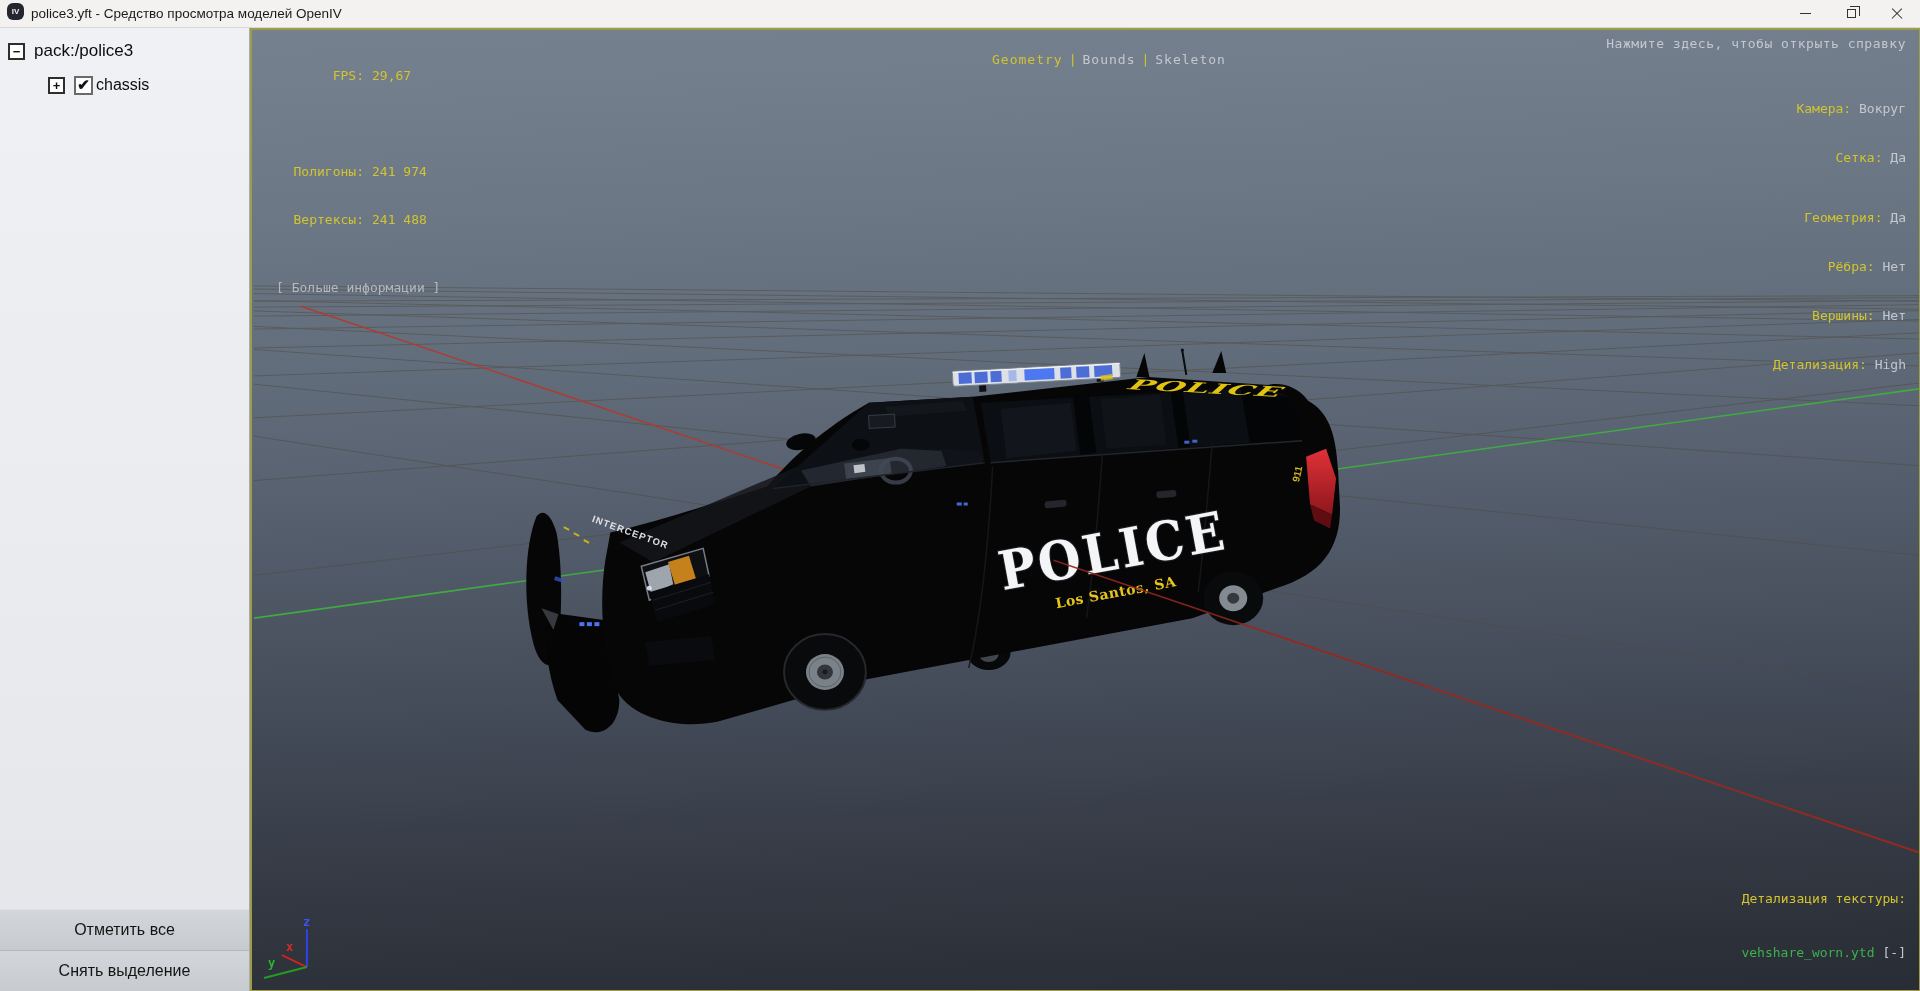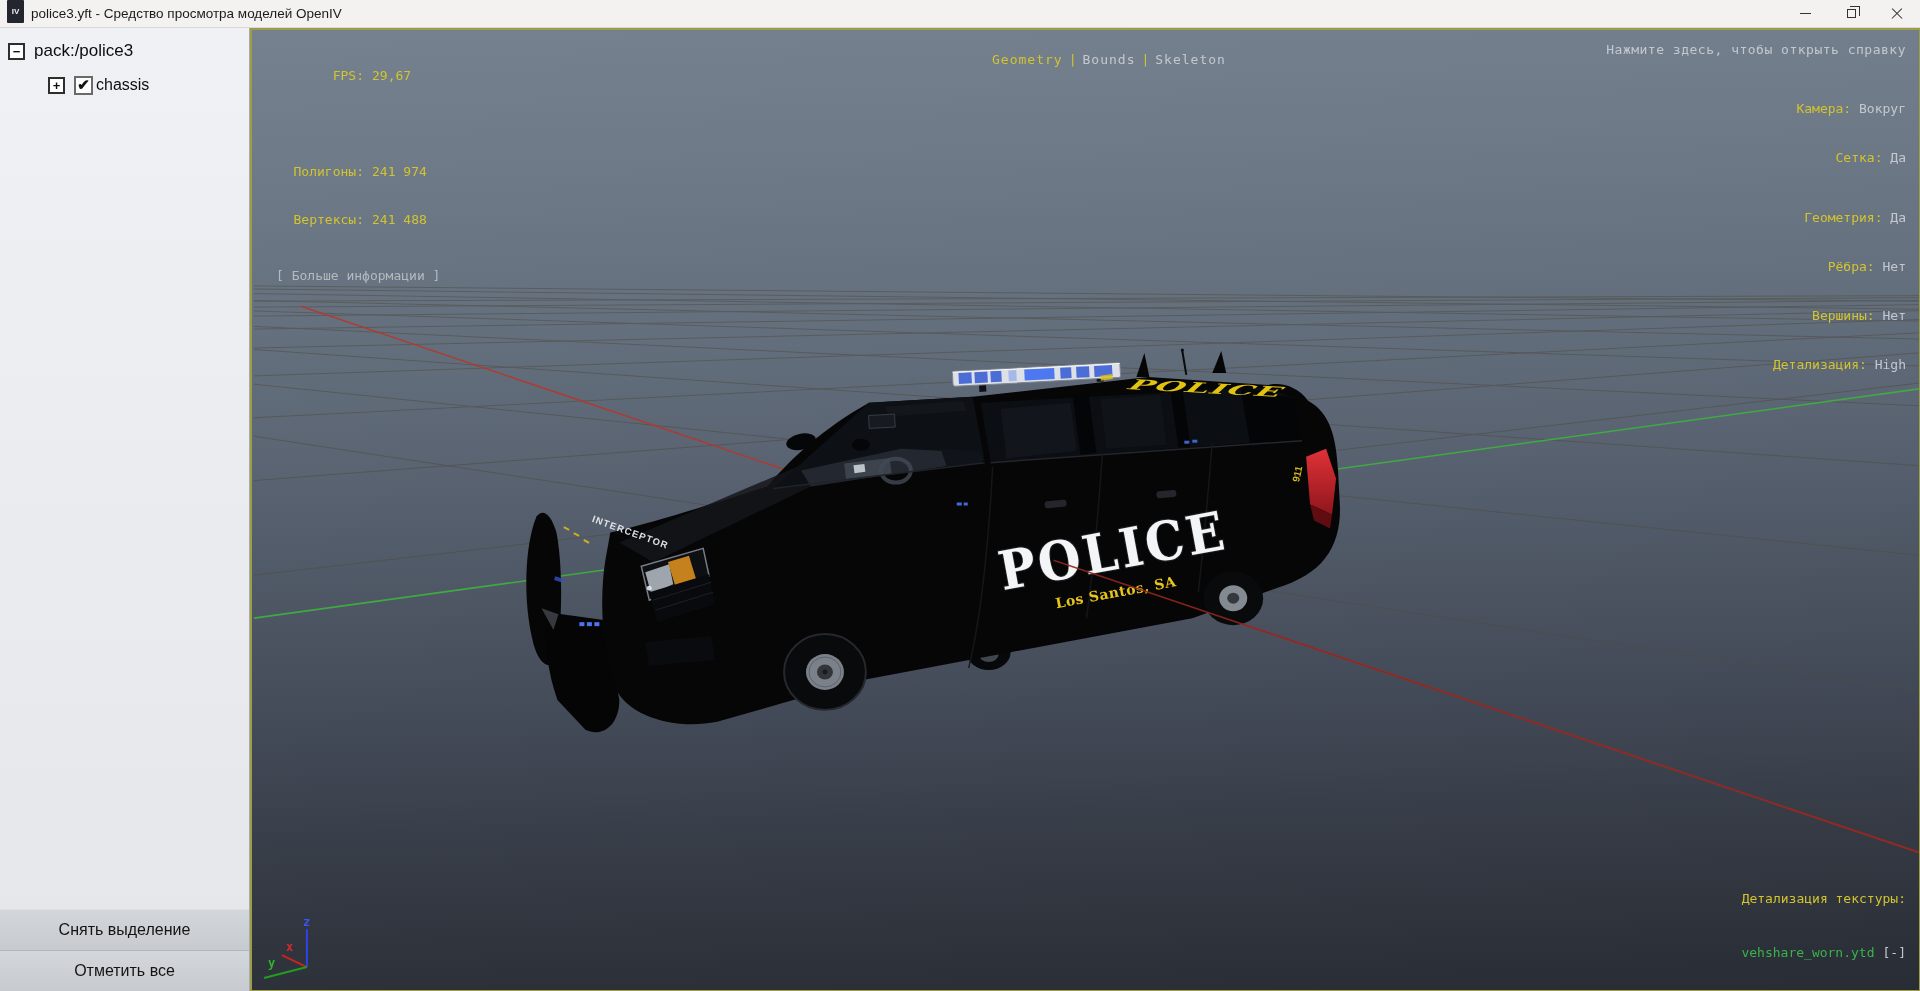--- a/index.html
+++ b/index.html
@@ -2,21 +2,21 @@
 <html><head>
 <meta charset="utf-8">
 <style>
   * { margin:0; padding:0; box-sizing:border-box; }
   html,body { width:1920px; height:991px; overflow:hidden; background:#000; }
   .app { position:relative; width:1920px; height:991px; font-family:"Liberation Sans", sans-serif; }
 
   
   .titlebar { position:absolute; left:0; top:0; width:1920px; height:28px; background:#f3f2f1;
               display:flex; align-items:center; border-bottom:1px solid #d8d8d8; }
-  .app-icon { width:17px; height:23px; margin:0 7px 4px 7px; background:#23262e; border-radius:1px;
+  .app-icon { width:17px; height:17px; margin:0 7px 4px 7px; background:#23262e; border-radius:6px;
               color:#f0f0f0; font-size:8px; font-weight:bold; display:flex; align-items:center; justify-content:center; }
   .title-text { font-size:13.5px; color:#1b1b1b; }
   .tb-spacer { flex:1; }
   .tb-btn { width:46px; height:28px; display:flex; align-items:center; justify-content:center; }
   .glyph-min { width:11px; height:1px; background:#333; display:block; }
   .glyph-restore { position:relative; width:9px; height:9px; border:1px solid #333; display:block; background:transparent; }
   .glyph-restore:before { content:""; position:absolute; left:2px; top:-4px; width:9px; height:9px; border:1px solid #333;
                           border-left-width:0; border-bottom-width:0; }
   .glyph-close { position:relative; width:12px; height:12px; display:block; }
   .glyph-close:before, .glyph-close:after { content:""; position:absolute; left:-1px; top:5px; width:14px; height:1.4px; background:#333; }
@@ -48,28 +48,28 @@
   .scene { position:absolute; left:0; top:0; width:100%; height:100%; display:block; }
 
   .overlay { position:absolute; font-family:"DejaVu Sans Mono", monospace; font-size:13px; line-height:16px; white-space:pre; }
   .yellow { color:#d2c42e; }
 
   .stats { left:12px; top:6px; }
   .stat-row { display:flex;align-items:flex-end; }
   .stat-row.gap { height:16px; }
   .stat-label { width:100px; text-align:right; }
   .stat-value { margin-left:8px; }
-  .more-info { margin-top:8px; margin-left:12px; color:#b4b9c0; }
+  .more-info { margin-top:20px; margin-left:12px; color:#b4b9c0; }
 
   .tabs { top:6px; left:0; width:100%; text-align:center; }
   .tab { color:#c3c8d0; letter-spacing:1px; cursor:default; }
   .tab.active { color:#d2c42e; }
   .tab-sep { color:#d2c42e; margin:0 6px; }
 
-  .help-link { right:13px; top:12px; color:#c3c8d0; letter-spacing:0.5px; cursor:default; }
+  .help-link { right:13px; top:6px; color:#c3c8d0; letter-spacing:0.5px; cursor:default; }
 
   .info-list { right:13px; top:38px; text-align:right; }
   .info-row { line-height:17px; }
   .info-row.group-gap { margin-top:11px; }
   .info-value { color:#c3c8d0; }
 
   .texture-list { right:13px; top:826px; text-align:right; }
   .texture-row { line-height:22px; }
   .tex-name { color:#3cb24c; }
   .tex-toggle { color:#c3c8d0; margin-left:8px; cursor:default; }
@@ -100,22 +100,22 @@
         <span class="expander">−</span>
         <span class="tree-label">pack:/police3</span>
       </div>
       <div class="tree-row child">
         <span class="expander">+</span>
         <span class="checkbox">✔</span>
         <span class="tree-label">chassis</span>
       </div>
     </div>
     <div class="sidebar-bottom">
+      <div class="sbtn">Отметить все</div>
       <div class="sbtn">Снять выделение</div>
-      <div class="sbtn">Отметить все</div>
     </div>
   </div>
 
   <div class="viewport">
 
     <svg class="scene" viewBox="250 28 1670 963" preserveAspectRatio="none">
       <defs>
         <linearGradient id="tailGrad" x1="0" y1="0" x2="0" y2="1">
           <stop offset="0" stop-color="#e03238"></stop>
             <stop offset="1" stop-color="#8f161c"></stop>

